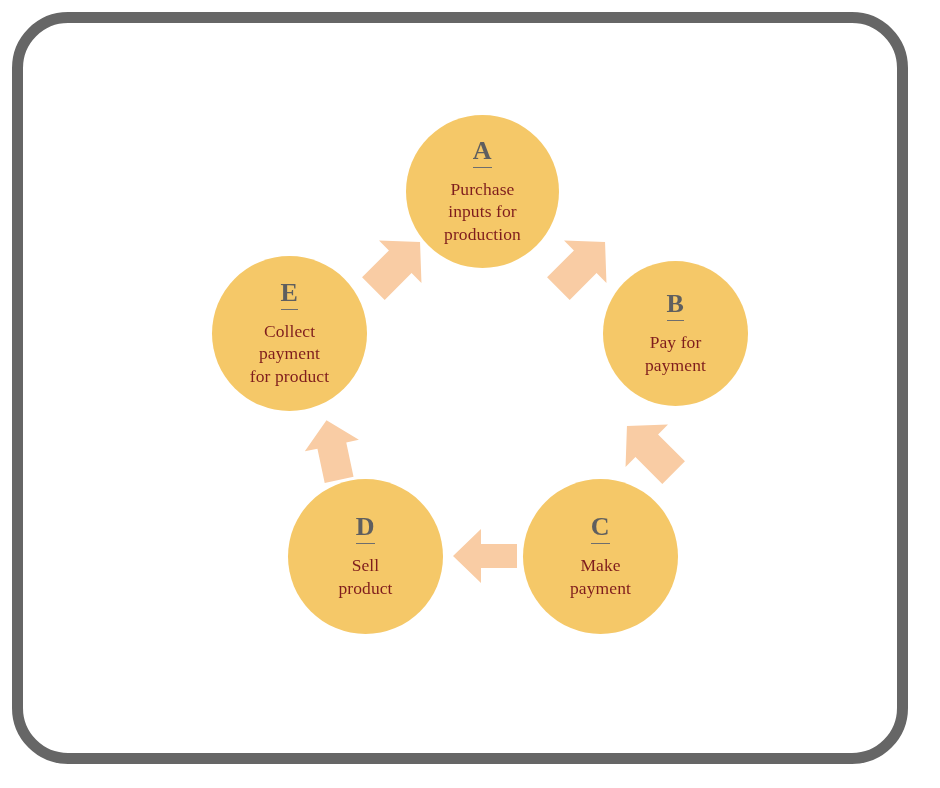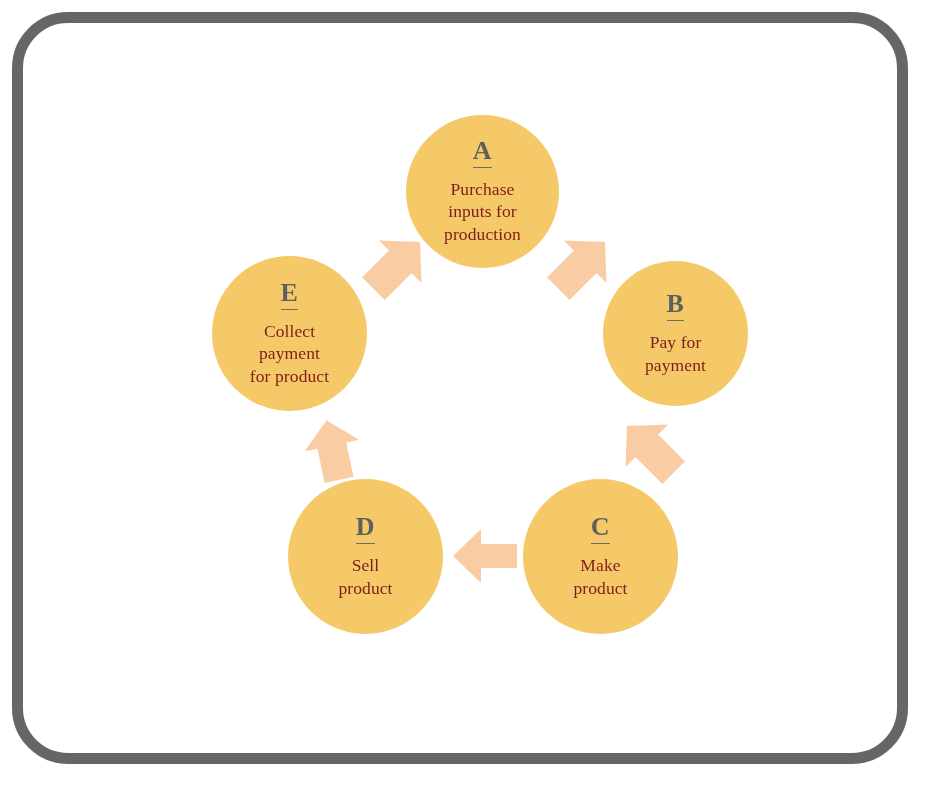--- a/index.html
+++ b/index.html
@@ -152,21 +152,21 @@
 
     <div class="node" id="node-b">
       <div class="node-letter">B</div>
       <div class="node-label">Pay for
 payment</div>
     </div>
 
     <div class="node" id="node-c">
       <div class="node-letter">C</div>
       <div class="node-label">Make
-product</div>
+payment</div>
     </div>
 
     <div class="node" id="node-d">
       <div class="node-letter">D</div>
       <div class="node-label">Sell
 product</div>
     </div>
 
     <div class="node" id="node-e">
       <div class="node-letter">E</div>

